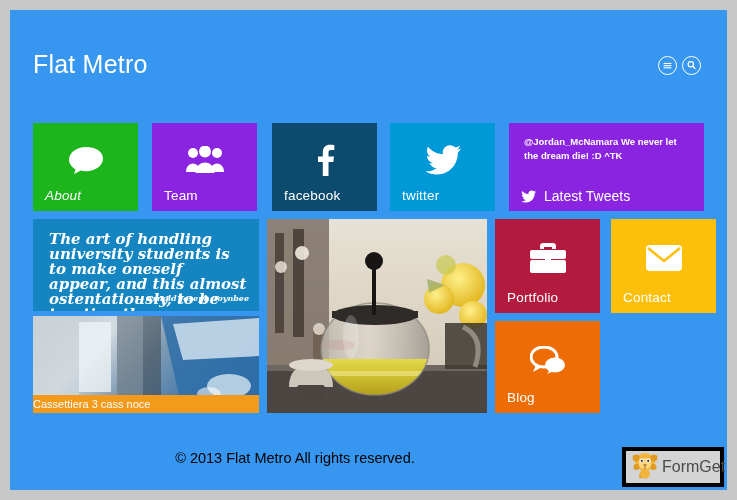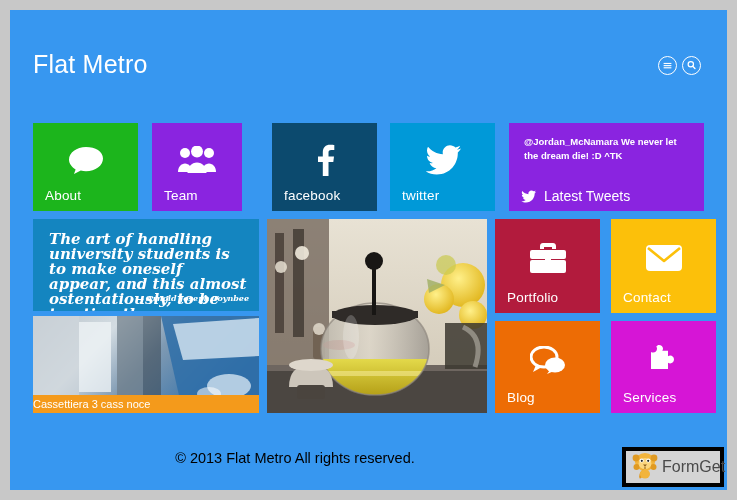--- a/index.html
+++ b/index.html
@@ -53,22 +53,22 @@
     white-space: nowrap;
   }
   .tile-icon {
     position: absolute;
     left: 50%; top: 42%;
     transform: translate(-50%, -50%);
   }
   .tile-icon svg { display: block; fill: #ffffff; }
 
   
-  #tile-about    { left: 23px;  top: 113px; width: 105px; height: 88px; background: #1cb51c; }
-  #tile-team     { left: 142px; top: 113px; width: 90px; height: 88px; background: #8a24e0; }
+  #tile-about    { left: 23px;  top: 113px; width: 105px; height: 88px; background: #1cb51c; font-style: italic; }
+  #tile-team     { left: 142px; top: 113px; width: 105px; height: 88px; background: #8a24e0; }
   #tile-facebook { left: 262px; top: 113px; width: 105px; height: 88px; background: #0c4a6e; }
   #tile-twitter  { left: 380px; top: 113px; width: 105px; height: 88px; background: #0099d8; }
   #tile-tweets   { left: 499px; top: 113px; width: 195px; height: 88px; background: #8a24e0; }
 
   #tweet-text {
     position: absolute;
     left: 15px; top: 12px; right: 12px;
     color: #ffffff; font-size: 9.5px; line-height: 14px;
     font-weight: bold;
   }
@@ -328,28 +328,20 @@
       <svg width="36" height="28" viewBox="0 0 36 28">
         <ellipse cx="14" cy="11" rx="13" ry="10" fill="none" stroke="#ffffff" stroke-width="3"></ellipse>
         <path d="M6 19 L3 26 L12 21z" fill="#ffffff"></path>
         <ellipse cx="25" cy="19" rx="10" ry="7.5" fill="#ffffff"></ellipse>
         <path d="M20 24 L17 28 L24 25z" fill="#ffffff"></path>
       </svg>
     </span>
     <span class="tile-label">Blog</span>
   </div>
 
-  <div class="tile" id="tile-services">
-    <span class="tile-icon">
-      <svg width="32" height="30" viewBox="0 0 32 30">
-        <path d="M11 0c2.2 0 4 1.6 4 3.6 0 .8-.3 1.5-.7 2.1H20v5.6c.6-.4 1.4-.7 2.2-.7 2.1 0 3.8 1.7 3.8 3.9s-1.7 3.9-3.8 3.9c-.8 0-1.6-.3-2.2-.7V24H3V6.9c.6.4 1.4.7 2.2.7C7.3 7.6 9 5.9 9 3.7c0-.8-.3-1.5-.7-2.1C9 .6 9.9 0 11 0z"></path>
-      </svg>
-    </span>
-    <span class="tile-label">Services</span>
-  </div>
 
   <div class="tile" id="tile-photo">
     <svg width="226" height="97" viewBox="0 0 226 97">
       <defs>
         <linearGradient id="bg2" x1="0" y1="0" x2="1" y2="0.4">
           <stop offset="0" stop-color="#b9c2c9"></stop>
           <stop offset="0.35" stop-color="#d3dce2"></stop>
           <stop offset="0.6" stop-color="#7f9ab3"></stop>
           <stop offset="1" stop-color="#2f6ea8"></stop>
         </linearGradient>

